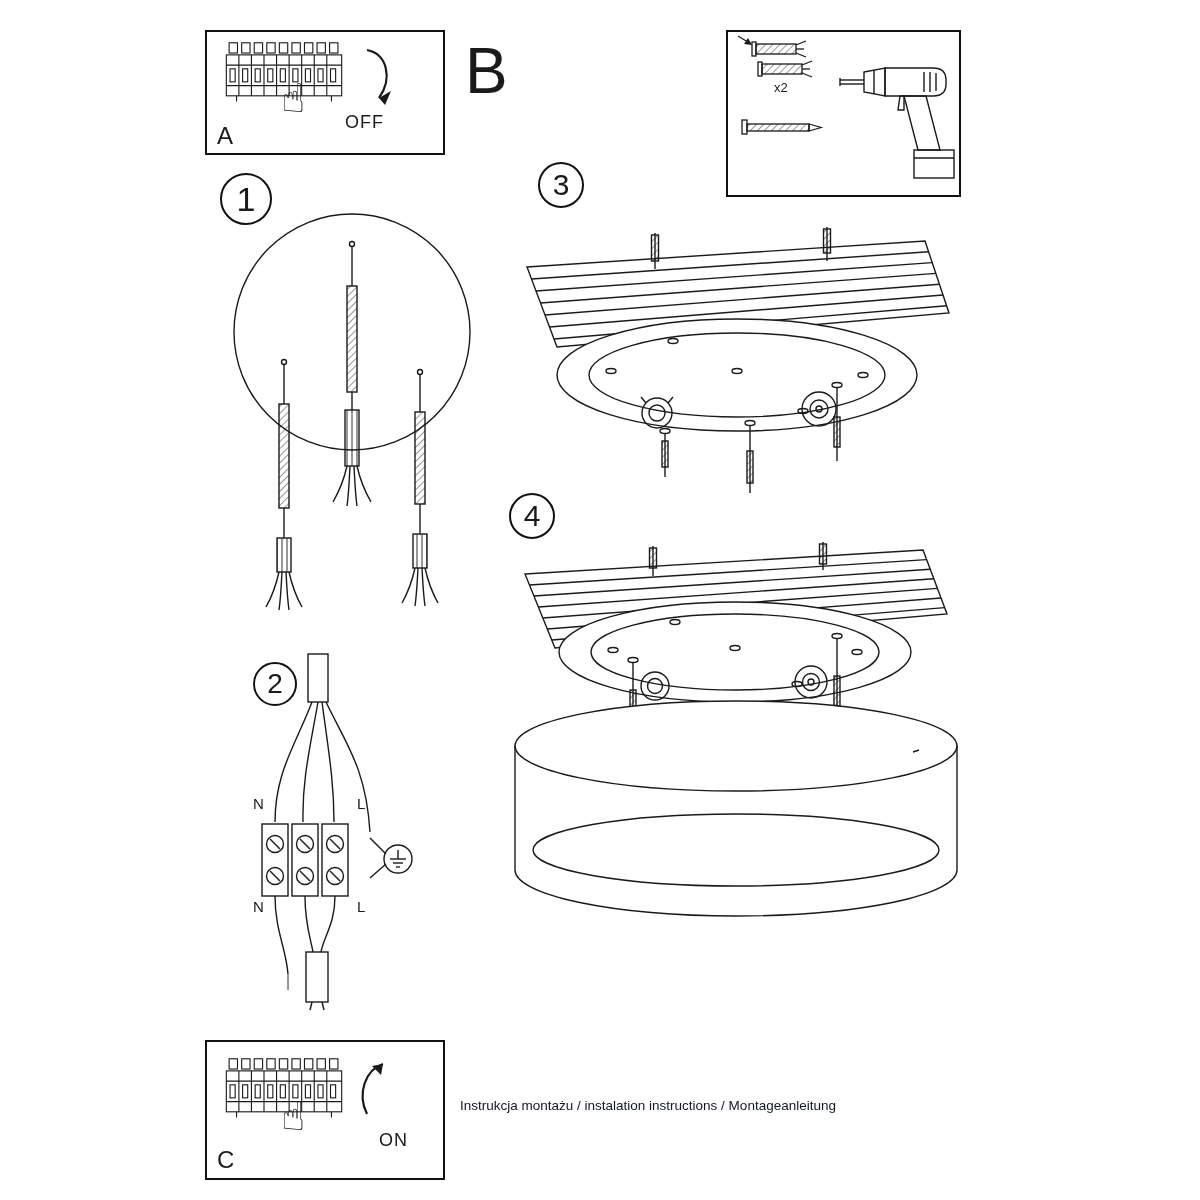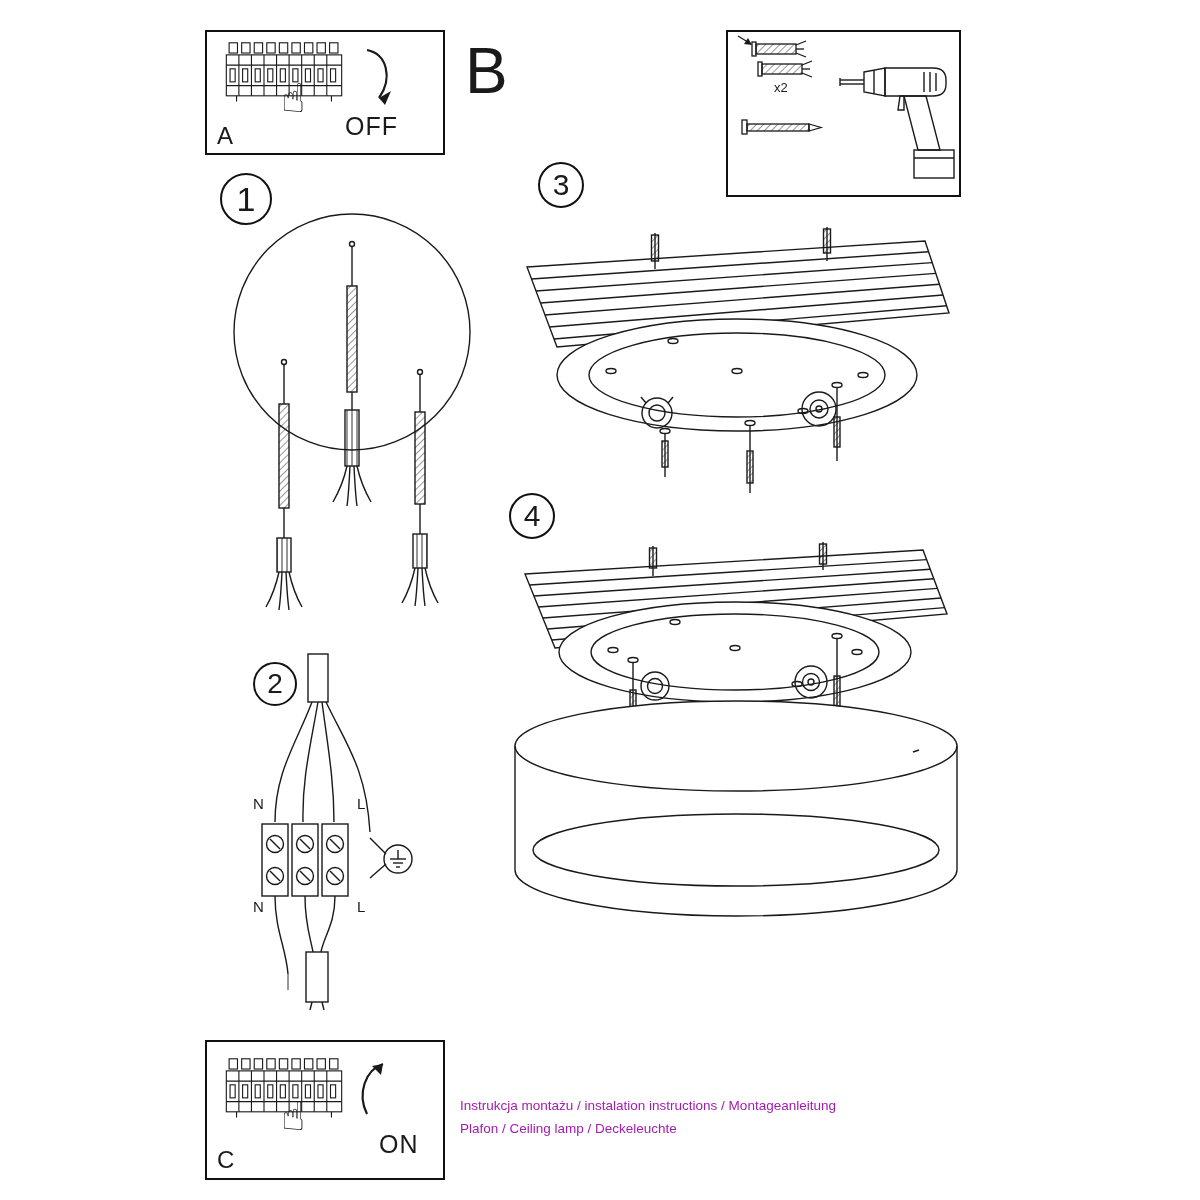--- a/index.html
+++ b/index.html
@@ -11,25 +11,25 @@
   }
   .page { position:relative; width:1200px; height:1200px; background:#fff; overflow:hidden; }
   .frame { position:absolute; border:2px solid #111; background:#fff; }
   .badge {
     position:absolute; border:2.5px solid #111; border-radius:50%;
     display:flex; align-items:center; justify-content:center;
     font-size:34px; background:#fff;
   }
   .letterB { position:absolute; font-size:64px; font-weight:400; }
   .boxlabel { position:absolute; font-size:24px; }
-  .action { position:absolute; font-size:25px; letter-spacing:1px; }
+  .action { position:absolute; font-size:18px; letter-spacing:1px; }
   .hand { position:absolute; font-family:"DejaVu Sans", sans-serif; font-size:40px; line-height:1; }
   .term-label { position:absolute; font-size:15px; }
   .count-label { position:absolute; font-size:13px; }
-  .footer { position:absolute; font-size:13.5px; line-height:23px; color:#a21caf; }
+  .footer { position:absolute; font-size:13.5px; line-height:23px; color:#0f172a; }
   svg { display:block; position:absolute; }
 </style>
 </head>
 <body>
 
 <div class="page">
 
   <svg width="0" height="0" style="position:absolute">
     <defs>
       <pattern id="hatchD" width="5" height="5" patternUnits="userSpaceOnUse" patternTransform="rotate(45)">
@@ -347,16 +347,15 @@
     <svg style="left:146px; top:14px;" width="46" height="64" viewBox="0 0 46 64">
       <path d="M14,58 C4,38 12,14 30,8" fill="none" stroke="#1a1a1a" stroke-width="2.2"></path>
       <path d="M30,8 L19,10 L28,19 Z" fill="#1a1a1a"></path>
     </svg>
     <span class="action" style="left:140px; top:88px;margin-left:32px;">ON</span>
     <span class="boxlabel" style="left:10px; top:104px;">C</span>
   </div>
 
   <div class="footer" style="left:460px; top:1094px;">
     <p>Instrukcja montażu / instalation instructions / Montageanleitung</p>
-    <p>Plafon / Ceiling lamp / Deckeleuchte</p>
   </div>
 
 </div>
 
 </body></html>

